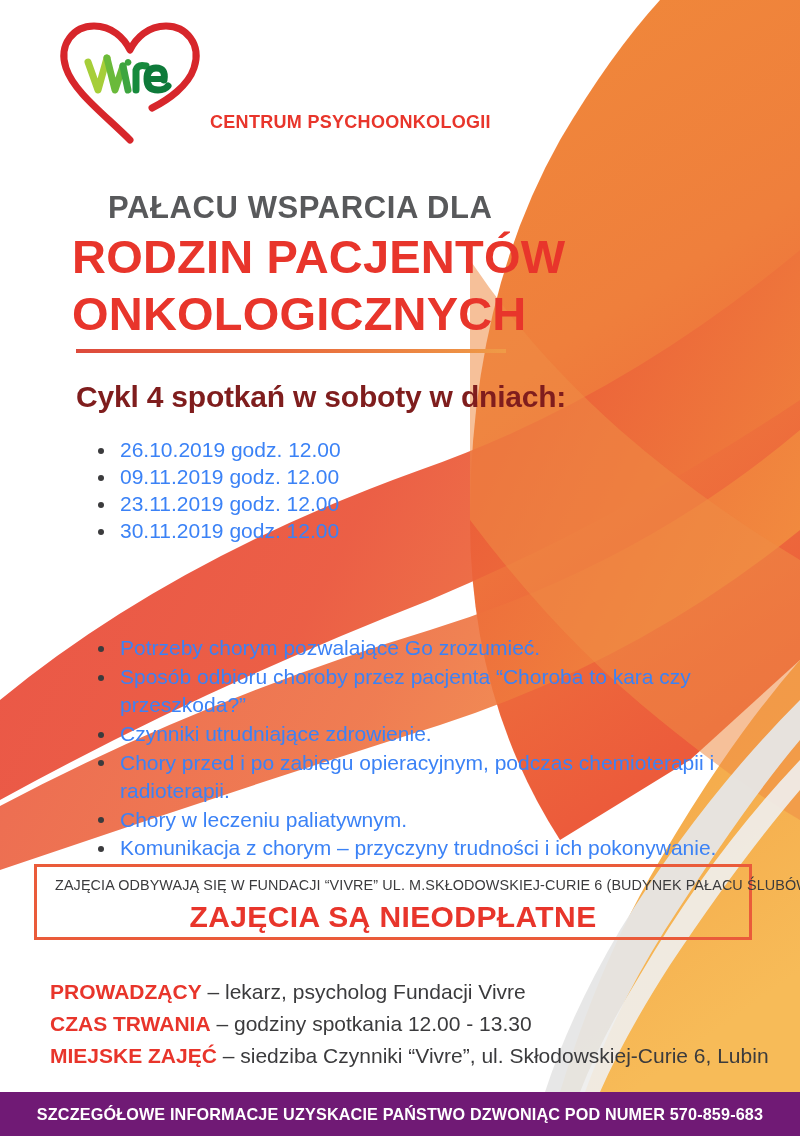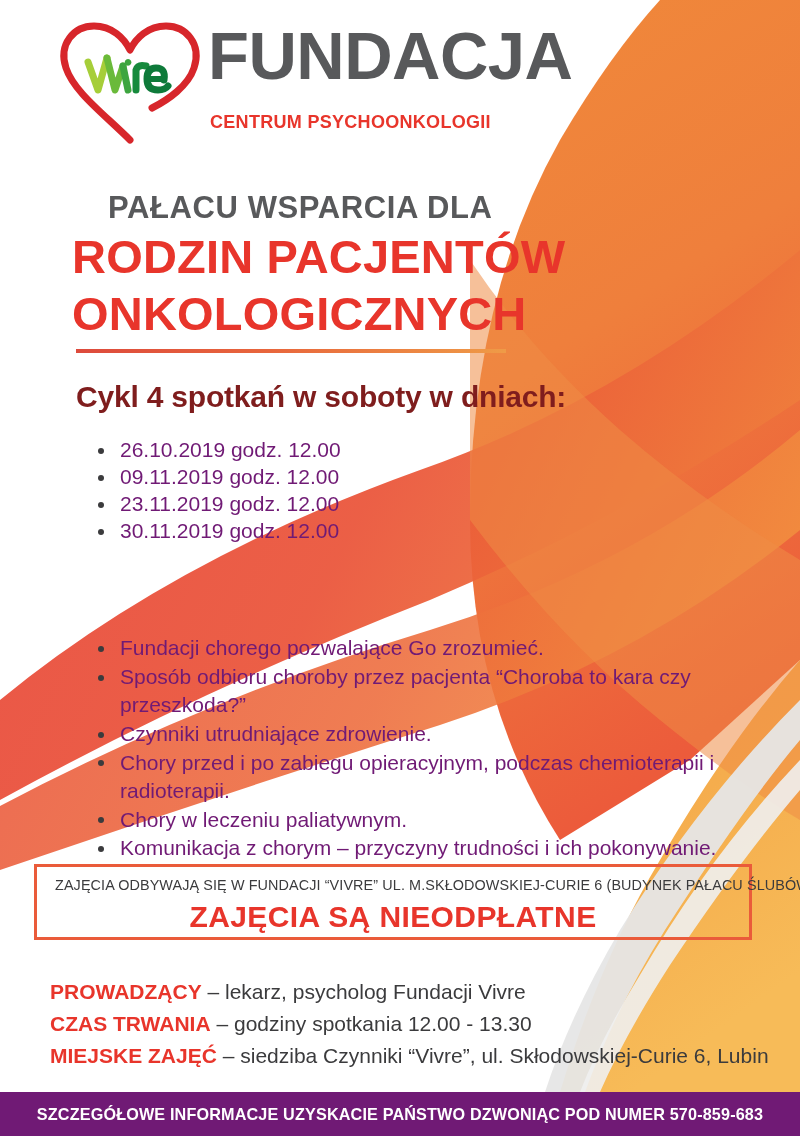--- a/index.html
+++ b/index.html
@@ -96,21 +96,21 @@
   
   ul.blist {
     position: absolute;
     margin: 0;
     padding: 0;
     list-style: none;
   }
   ul.blist li {
     position: relative;
     padding-left: 28px;
-    color: #701a75;
+    color: #3b82f6;
   }
   ul.blist li::before {
     content: "";
     position: absolute;
     left: 6px;
     top: 0.56em;
     width: 6px; height: 6px;
     border-radius: 50%;
     background: #3b3b3d;
   }
@@ -254,21 +254,20 @@
           <path d="M 36 44 L 46 72 L 55 40" fill="none" stroke="#a6ce39" stroke-width="7" stroke-linecap="round" stroke-linejoin="round"></path>
           <path d="M 55 40 L 63 72 L 71 48" fill="none" stroke="#6aba3a" stroke-width="7" stroke-linecap="round" stroke-linejoin="round"></path>
           <path d="M 71 48 L 76 72" fill="none" stroke="#3da53f" stroke-width="7" stroke-linecap="round" stroke-linejoin="round"></path>
           <path d="M 76 46 m 0 -5 a 3.4 3.4 0 1 0 0.1 0" fill="#3da53f"></path>
           <path d="M 84 72 L 84 52 Q 86 46 94 48" fill="none" stroke="#168a3d" stroke-width="7" stroke-linecap="round" stroke-linejoin="round"></path>
           <path d="M 112 62 Q 114 50 104 50 Q 95 50 95 61 Q 95 72 106 72 Q 113 72 116 68" fill="none" stroke="#0e7a3a" stroke-width="7" stroke-linecap="round" stroke-linejoin="round"></path>
           <path d="M 96 61 L 112 61" fill="none" stroke="#0e7a3a" stroke-width="6" stroke-linecap="round"></path>
         </g>
       </svg>
 
-      <div class="brand-title">FUNDACJA</div>
       <div class="brand-sub">CENTRUM PSYCHOONKOLOGII</div>
     </div>
 
     <div class="kicker">PAŁACU WSPARCIA DLA</div>
 
     <div class="title-main">
       <div>RODZIN PACJENTÓW</div>
       <div>ONKOLOGICZNYCH</div>
     </div>
 
@@ -278,21 +277,21 @@
 
     <ul id="dates-list" class="blist">
       <li>26.10.2019 godz. 12.00</li>
       <li>09.11.2019 godz. 12.00</li>
       <li>23.11.2019 godz. 12.00</li>
       <li>30.11.2019 godz. 12.00</li>
     </ul>
 
 
     <ul id="topics-list" class="blist">
-      <li>Fundacji chorego pozwalające Go zrozumieć.</li>
+      <li>Potrzeby chorym pozwalające Go zrozumieć.</li>
       <li>Sposób odbioru choroby przez pacjenta “Choroba to kara czy przeszkoda?”</li>
       <li>Czynniki utrudniające zdrowienie.</li>
       <li>Chory przed i po zabiegu opieracyjnym, podczas chemioterapii i radioterapii.</li>
       <li>Chory w leczeniu paliatywnym.</li>
       <li>Komunikacja z chorym – przyczyny trudności i ich pokonywanie.</li>
     </ul>
 
     <div class="callout">
       <div class="callout-line1">ZAJĘCIA ODBYWAJĄ SIĘ W FUNDACJI “VIVRE” UL. M.SKŁODOWSKIEJ-CURIE 6 (BUDYNEK PAŁACU ŚLUBÓW)</div>
       <div class="callout-line2">ZAJĘCIA  SĄ NIEODPŁATNE</div>

